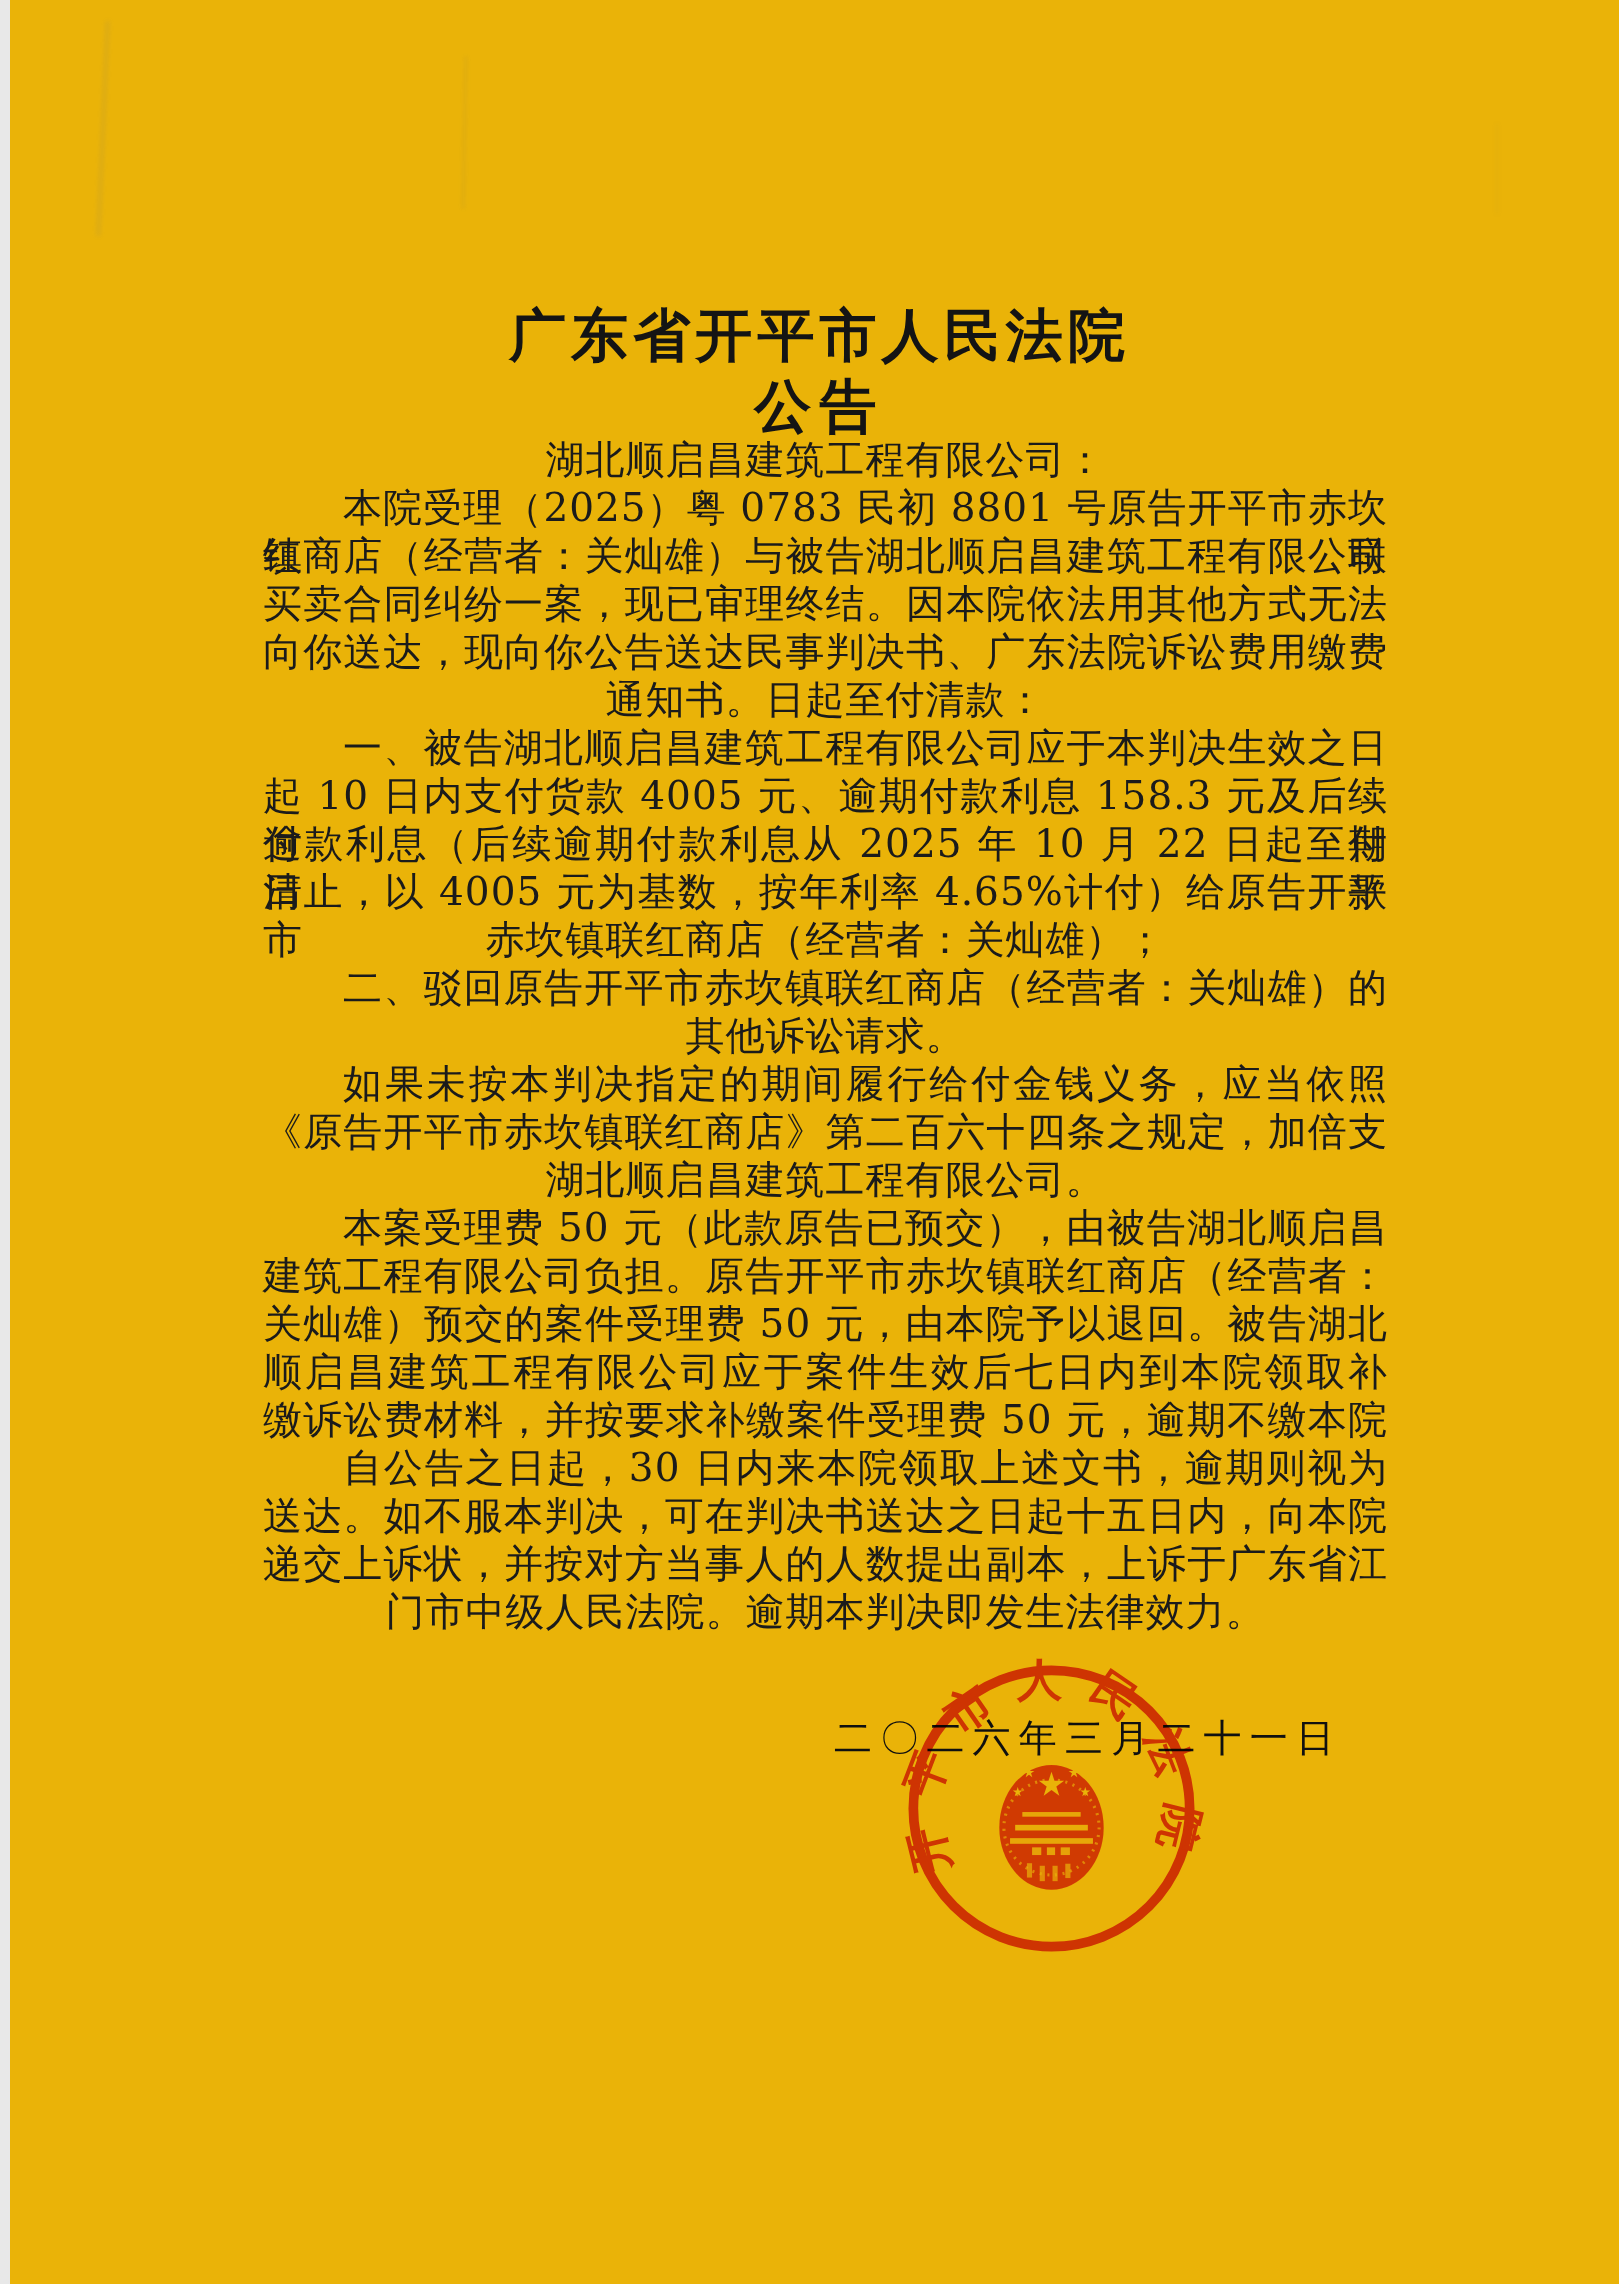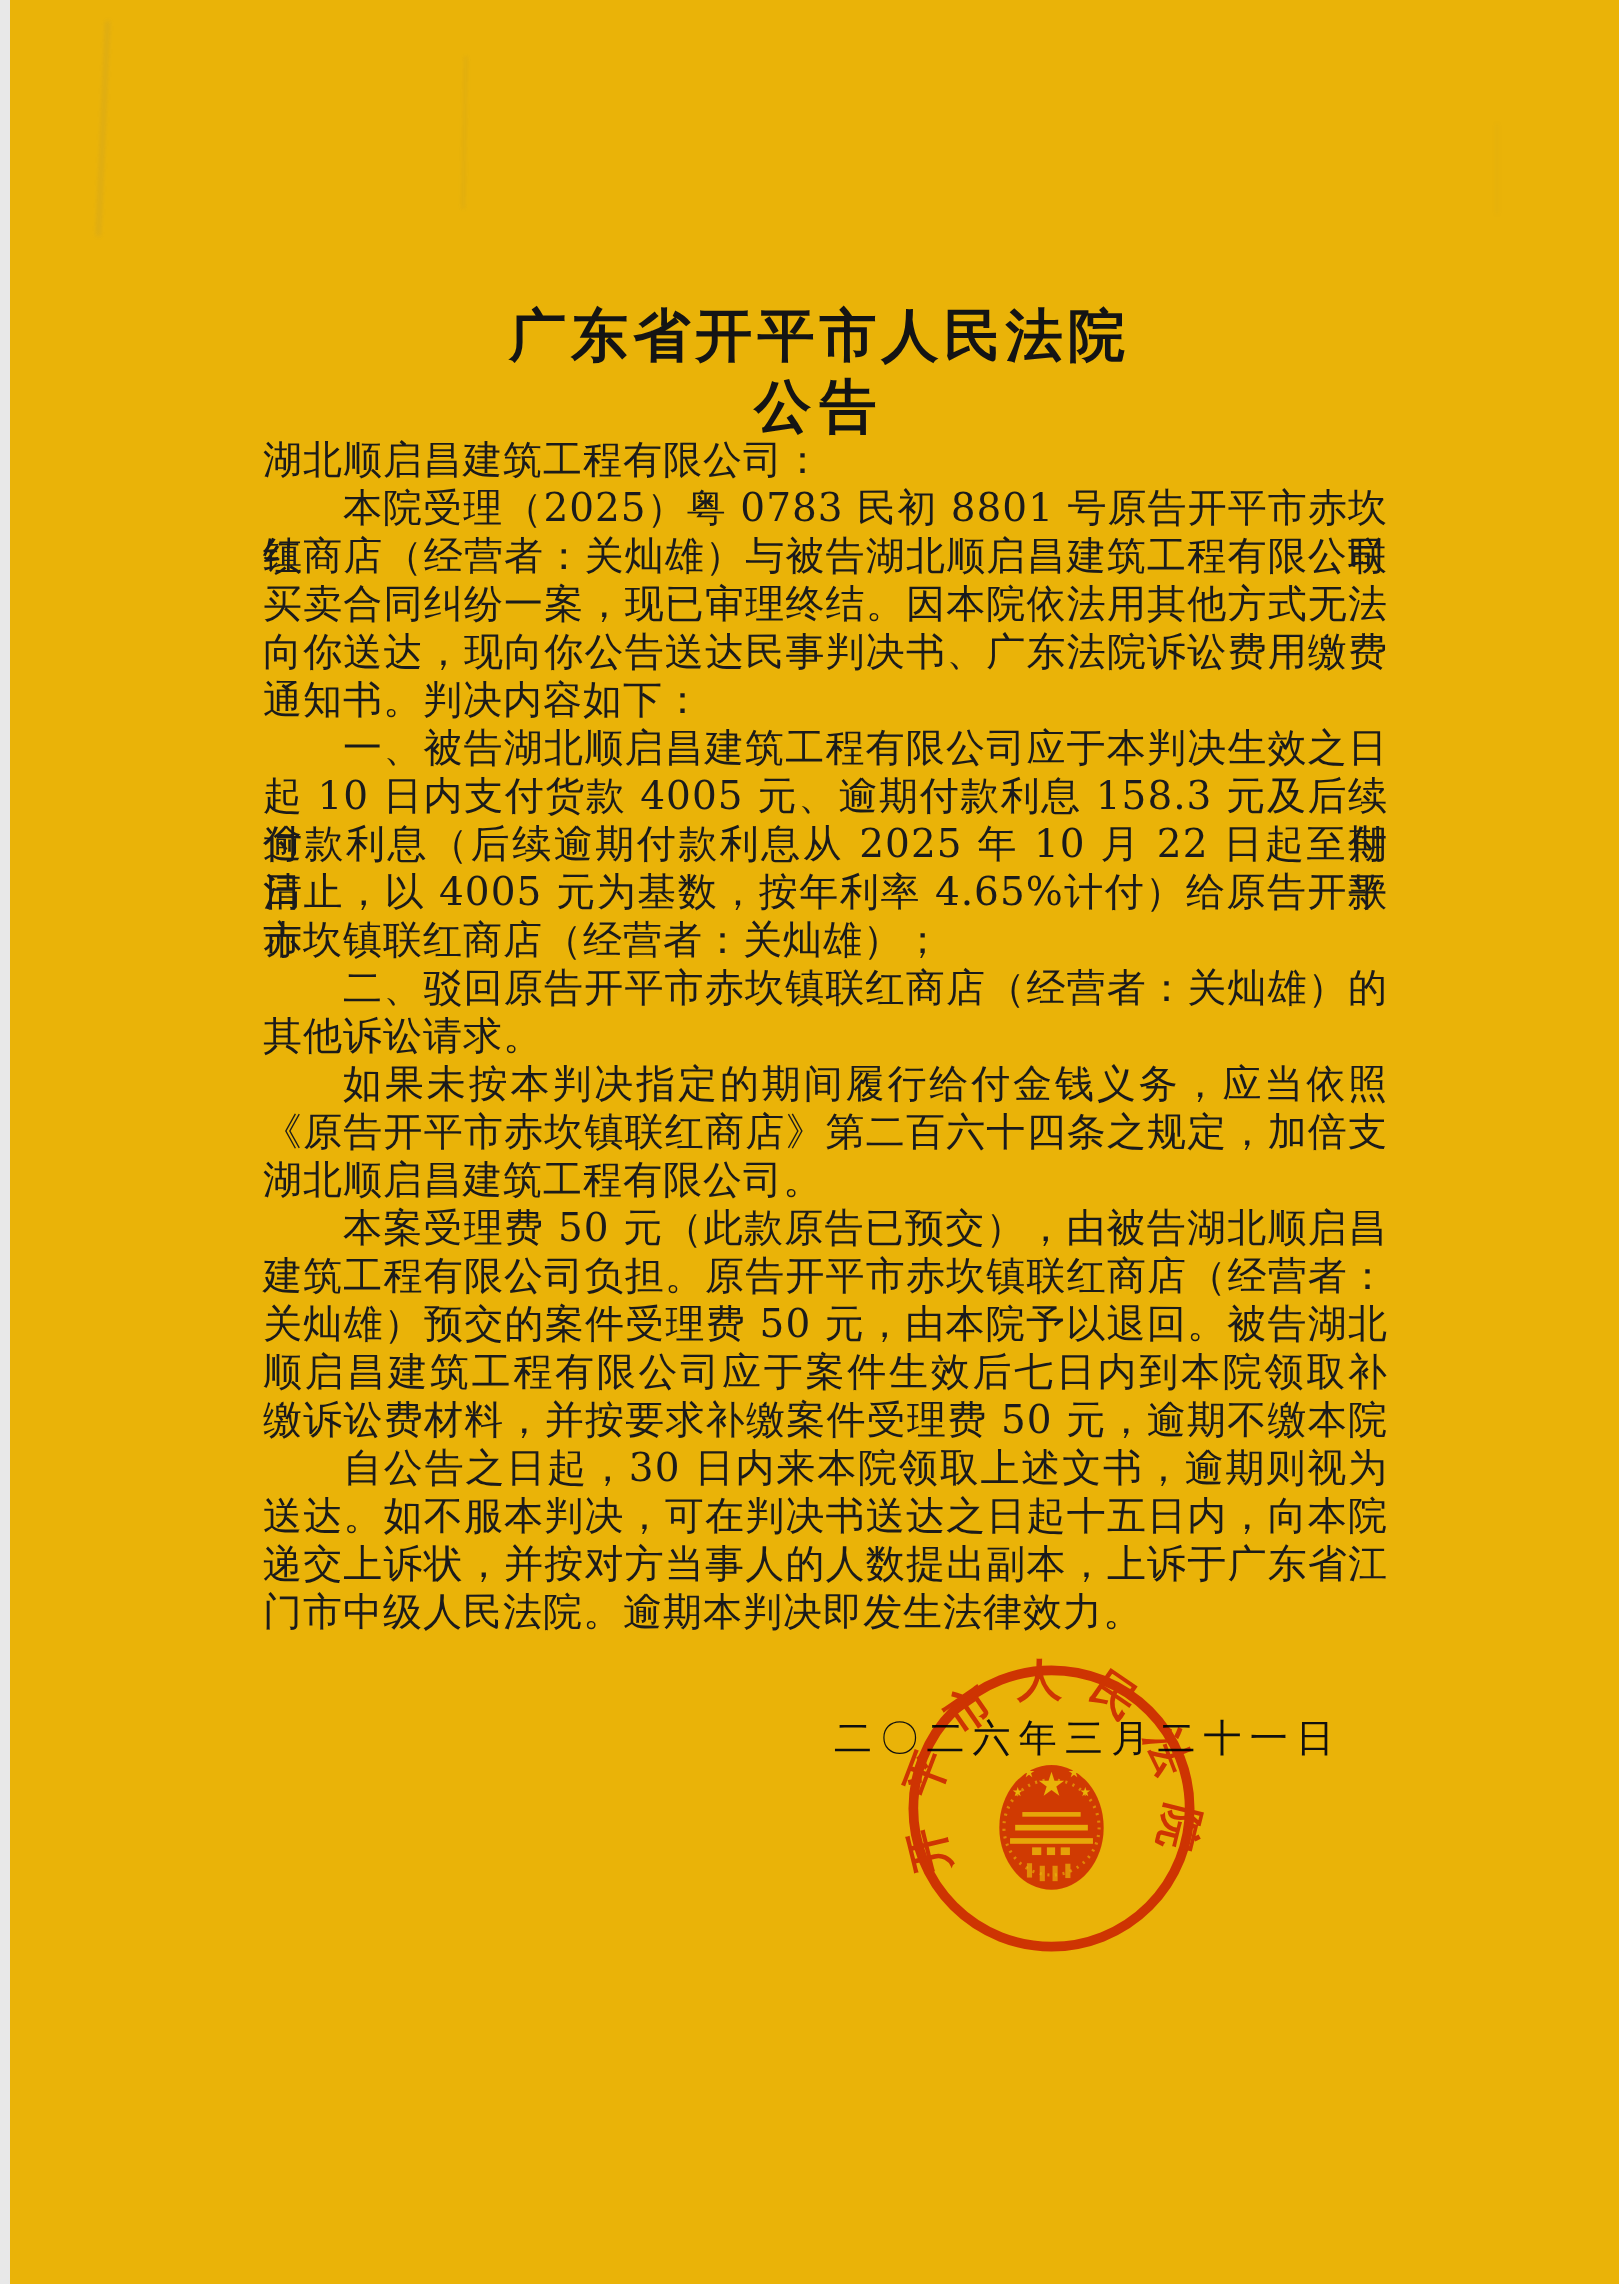--- a/index.html
+++ b/index.html
@@ -30,21 +30,21 @@
   .title.t2 { top:369px; letter-spacing:8.2px; }
 
   .body-text {
     position:absolute;
     left:253px; top:436px;
     width:1125px;
     font-size:39px;
     letter-spacing:1px;
     line-height:48px;
   }
-  .line { height:48px; overflow:visible; text-align:left; }
+  .line { height:48px; overflow:visible; text-align:center; }
   .line.fill { text-align:justify; text-align-last:justify; }
   .line.indent { text-indent:80px; }
 
   .date-line {
     position:absolute;
     left:824px; top:1713px;
     font-size:38px;
     letter-spacing:8.2px;
     color:#101010;
     white-space:nowrap;
@@ -73,21 +73,21 @@
 
   <div class="title t1">广东省开平市人民法院</div>
   <div class="title t2">公告</div>
 
   <div class="body-text">
     <div class="line">湖北顺启昌建筑工程有限公司：</div>
     <div class="line indent fill">本院受理（2025）粤 0783 民初 8801 号原告开平市赤坎镇联</div>
     <div class="line fill">红商店（经营者：关灿雄）与被告湖北顺启昌建筑工程有限公司</div>
     <div class="line fill">买卖合同纠纷一案，现已审理终结。因本院依法用其他方式无法</div>
     <div class="line fill">向你送达，现向你公告送达民事判决书、广东法院诉讼费用缴费</div>
-    <div class="line">通知书。判决内容如下：</div>
+    <div class="line">通知书。日起至付清款：</div>
     <div class="line indent fill">一、被告湖北顺启昌建筑工程有限公司应于本判决生效之日</div>
     <div class="line fill">起 10 日内支付货款 4005 元、逾期付款利息 158.3 元及后续逾期</div>
     <div class="line fill">付款利息（后续逾期付款利息从 2025 年 10 月 22 日起至付清款</div>
     <div class="line fill">日止，以 4005 元为基数，按年利率 4.65%计付）给原告开平市</div>
     <div class="line">赤坎镇联红商店（经营者：关灿雄）；</div>
     <div class="line indent fill">二、驳回原告开平市赤坎镇联红商店（经营者：关灿雄）的</div>
     <div class="line">其他诉讼请求。</div>
     <div class="line indent fill">如果未按本判决指定的期间履行给付金钱义务，应当依照</div>
     <div class="line fill">《原告开平市赤坎镇联红商店》第二百六十四条之规定，加倍支</div>
     <div class="line">湖北顺启昌建筑工程有限公司。</div>

